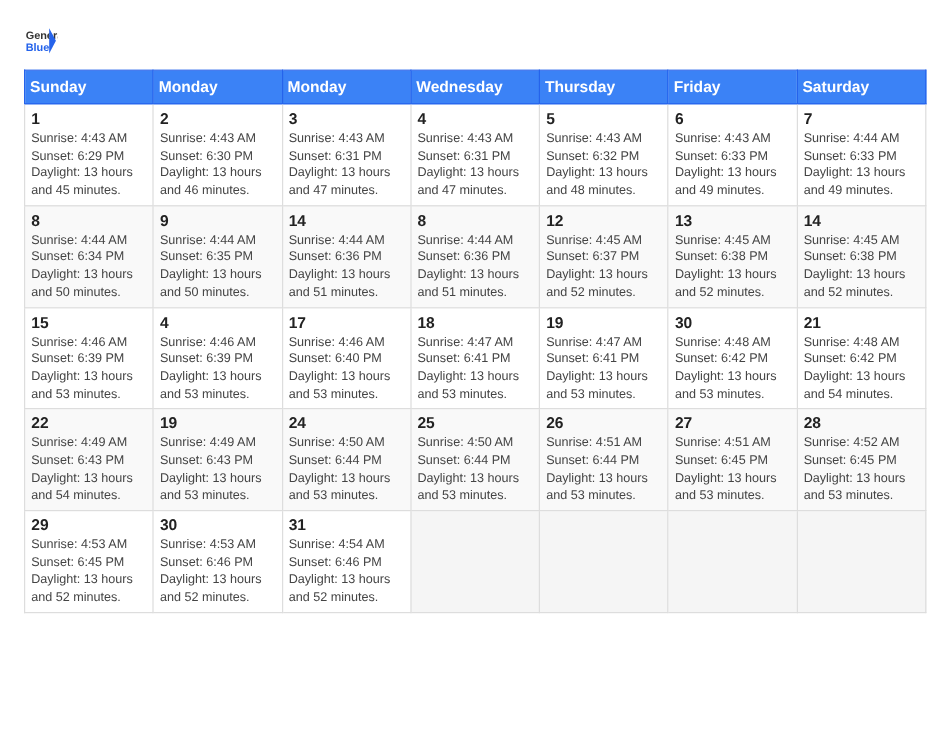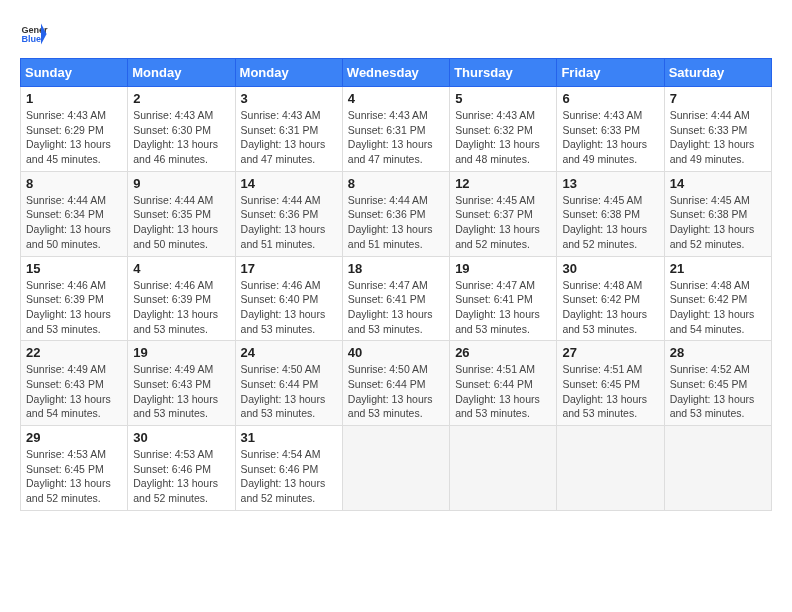--- a/index.html
+++ b/index.html
@@ -300,21 +300,21 @@
         </td>
         <td>
           <div class="day-num">24</div>
           <div class="day-info">
             Sunrise: 4:50 AM<br>
             Sunset: 6:44 PM<br>
             Daylight: 13 hours and 53 minutes.
           </div>
         </td>
         <td>
-          <div class="day-num">40</div>
+          <div class="day-num">25</div>
           <div class="day-info">
             Sunrise: 4:50 AM<br>
             Sunset: 6:44 PM<br>
             Daylight: 13 hours and 53 minutes.
           </div>
         </td>
         <td>
           <div class="day-num">26</div>
           <div class="day-info">
             Sunrise: 4:51 AM<br>

